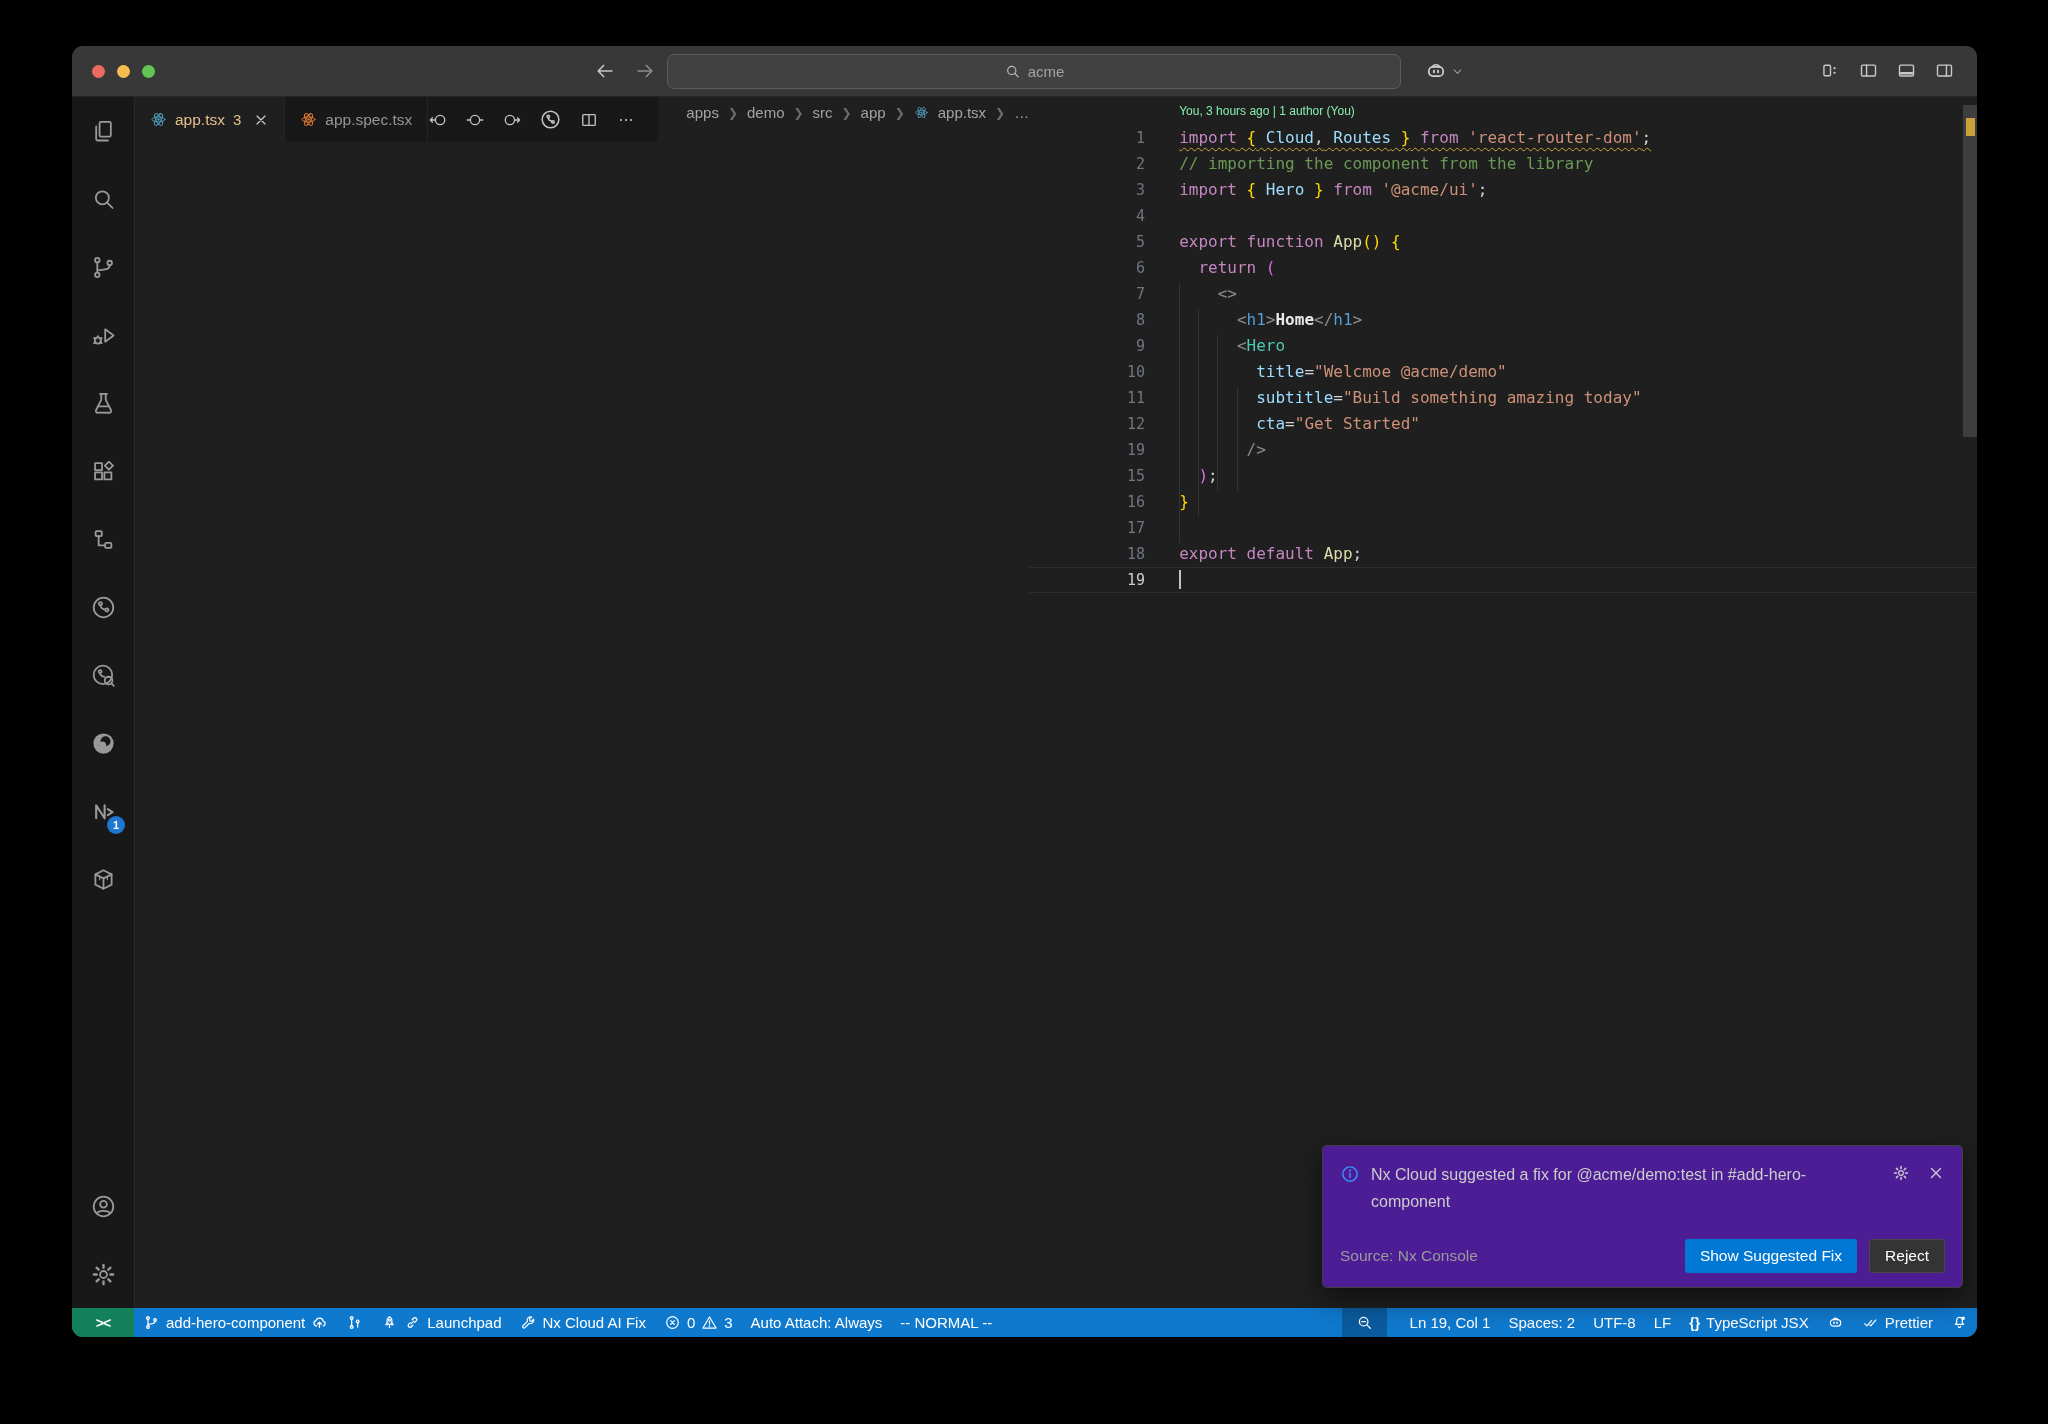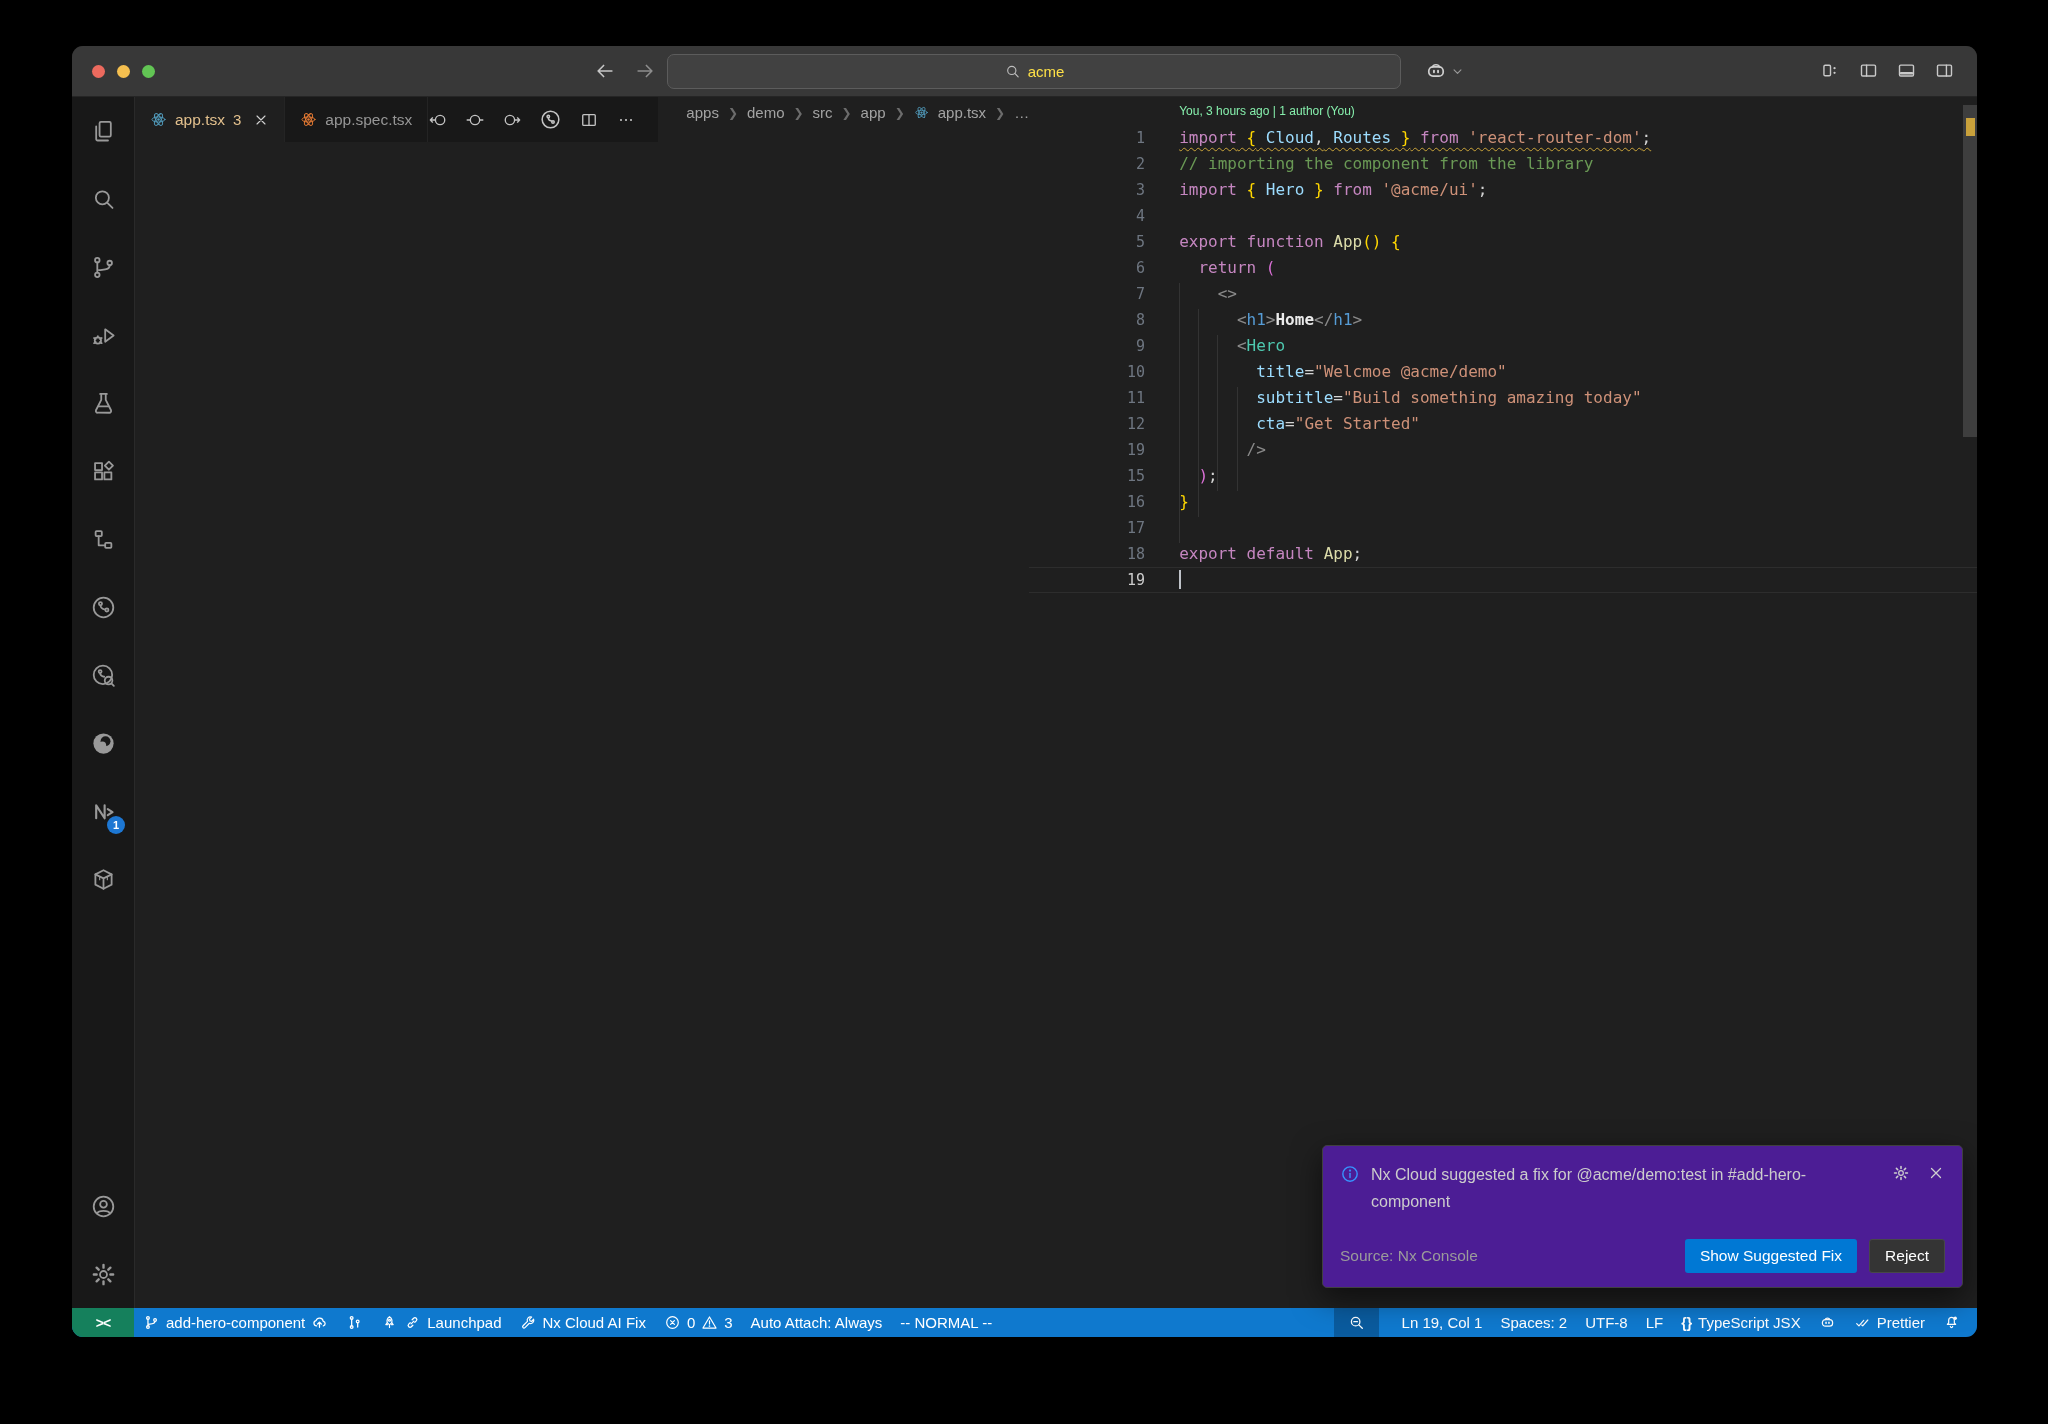--- a/index.html
+++ b/index.html
@@ -12,21 +12,21 @@
 
   
   .titlebar{height:50px;background:#383838;flex:none;position:relative;border-bottom:1px solid #252525;}
   .traffic{position:absolute;left:20px;top:19px;display:flex;gap:12px;}
   .dot{width:13px;height:13px;border-radius:50%;}
   .nav{position:absolute;left:522px;top:14px;display:flex;gap:18px;}
   .nav span{width:22px;height:22px;display:block;}
   .nav .back{color:#c6c6c6}.nav .fwd{color:#8d8d8d}
   .cmdcenter{position:absolute;left:595px;top:8px;width:732px;height:33px;background:#414141;
              border:1px solid #5c5c5c;border-radius:7px;display:flex;align-items:center;
-             justify-content:center;gap:7px;color:#fde047;font-size:15px;}
+             justify-content:center;gap:7px;color:#a3a3a3;font-size:15px;}
   .cmdcenter .mag{width:17px;height:17px;color:#bdbdbd;}
   .copilot-menu{position:absolute;left:1352px;top:13px;display:flex;align-items:center;gap:2px;color:#cfcfcf;}
   .copilot-menu .cp{width:24px;height:24px;}
   .copilot-menu .ch{width:15px;height:15px;color:#9a9a9a;}
   .layout-controls{position:absolute;right:22px;top:14px;display:flex;gap:17px;color:#c9c9c9;}
   .layout-controls span{width:21px;height:21px;display:block;}
 
   
   .mainrow{flex:1;display:flex;min-height:0;}
   .activitybar{width:62px;background:#181818;border-right:1px solid #2a2a2a;display:flex;
@@ -80,21 +80,21 @@
   .ruler-mark{position:absolute;right:2px;top:21px;width:9px;height:18px;background:#c9a13b;}
 
   
   .statusbar{height:29px;flex:none;display:flex;align-items:stretch;color:#fff;font-size:15px;background:#0f79ce;}
   .sb-remote{width:62px;flex:none;background:#15805c;display:flex;align-items:center;justify-content:center;
              font-weight:700;font-size:14px;letter-spacing:-1px;}
   .sb-item{display:flex;align-items:center;gap:6px;padding:0 9px;height:100%;}
   .sb-item .sb-ic{width:17px;height:17px;display:block;}
   .sb-item .txt-icon{font-size:14px;font-weight:700;}
   .sb-left{display:flex;align-items:stretch;}
-  .sb-right{margin-left:auto;display:flex;align-items:center;padding-right:8px;}
+  .sb-right{margin-left:auto;display:flex;align-items:center;padding-right:0;}
   .sb-item.dark{background:#0a5b9e;padding:0 14px;margin-right:14px;}
 
   
   .toast{position:absolute;right:14px;bottom:49px;width:641px;height:143px;background:#4c1d95;
          border:1px solid #404040;border-radius:5px;box-shadow:0 10px 30px rgba(0,0,0,.55);
          padding:15px 17px;box-sizing:border-box;color:#ccc;z-index:20;}
   .toast-head{display:flex;gap:11px;}
   .toast-head .info{width:20px;height:20px;color:#3794ff;flex:none;margin-top:3px;}
   .toast-msg{width:478px;font-size:16px;line-height:27px;}
   .toast-topactions{margin-left:auto;display:flex;gap:17px;color:#cfcfcf;margin-top:3px;}

